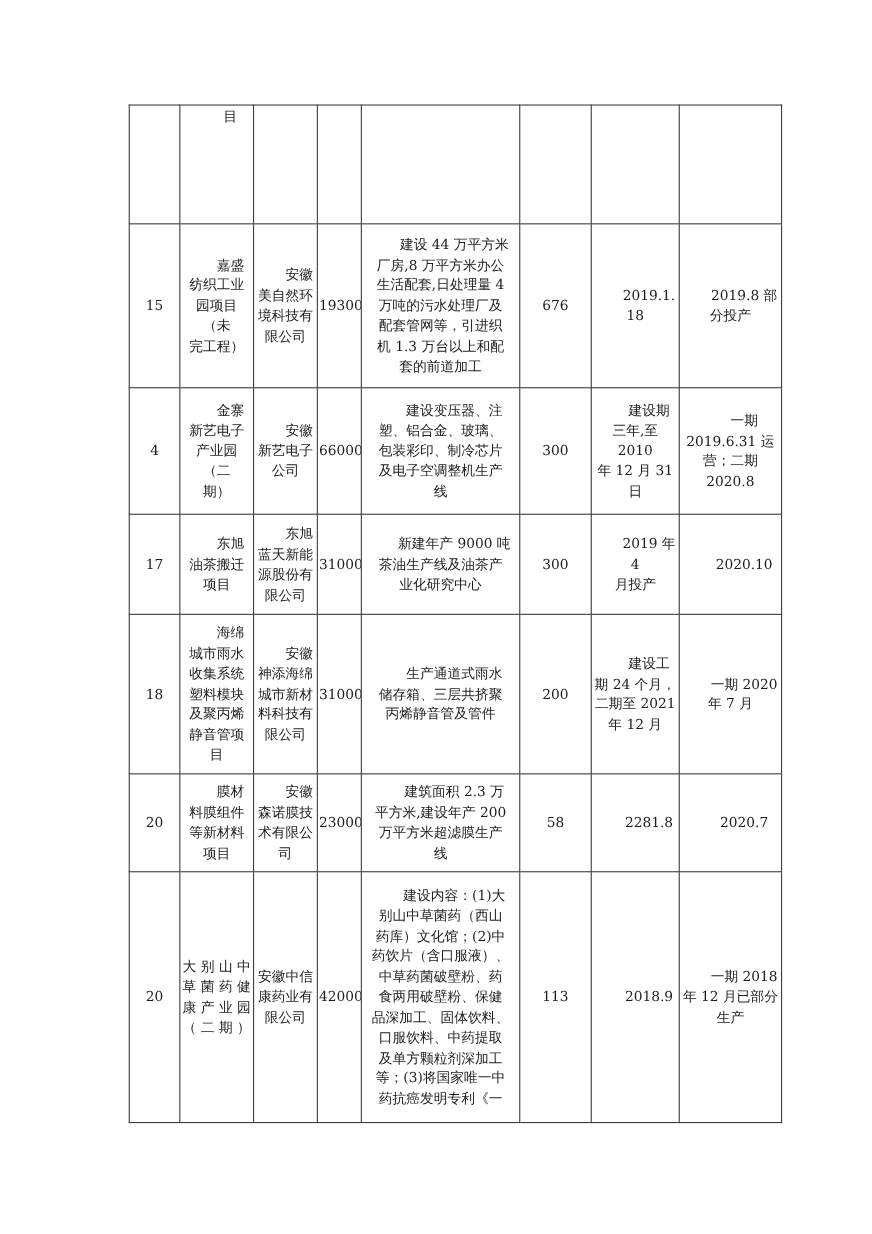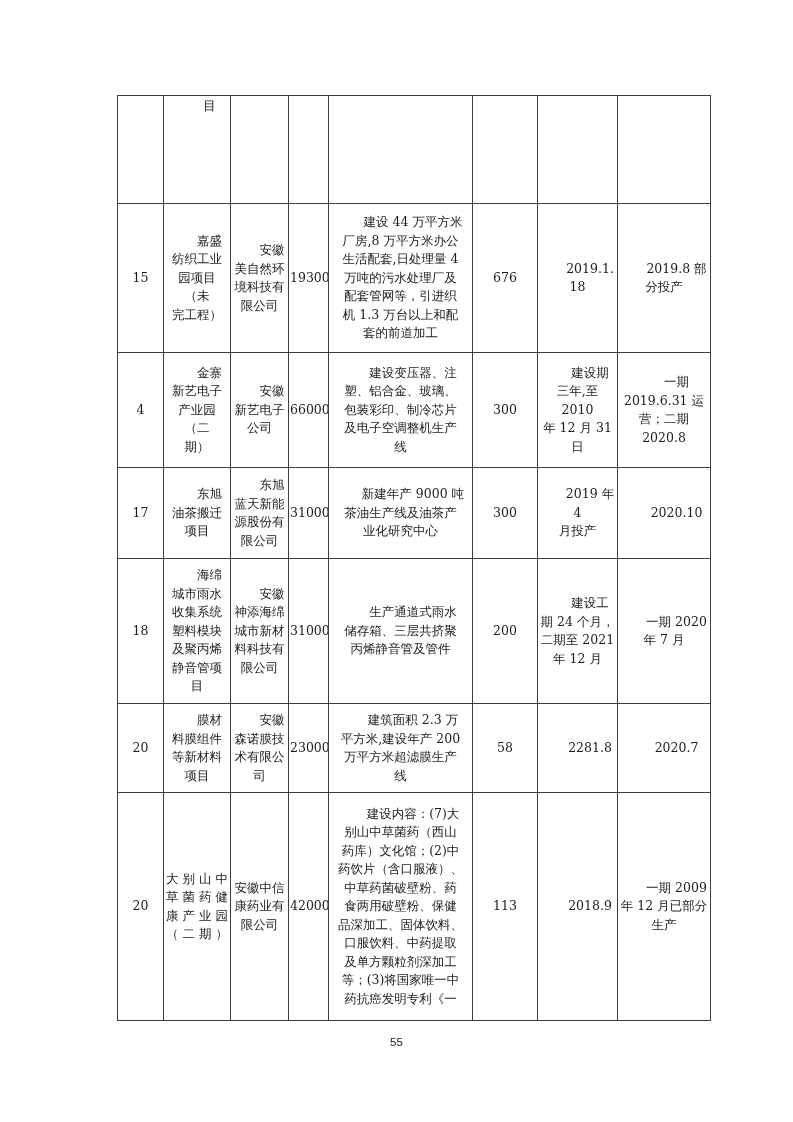--- a/index.html
+++ b/index.html
@@ -202,35 +202,34 @@
         <tr class="last">
           <td class="c0 num">20</td>
           <td class="c1 txt">大别山中
 草菌药健
 康产业园
 （二期）</td>
           <td class="c2 txt">安徽中信
 康药业有
 限公司</td>
           <td class="c3 num">42000</td>
-          <td class="c4 txt">建设内容：(7)大
+          <td class="c4 txt">建设内容：(1)大
 别山中草菌药（西山
 药库）文化馆；(2)中
 药饮片（含口服液）、
 中草药菌破壁粉、药
 食两用破壁粉、保健
 品深加工、固体饮料、
 口服饮料、中药提取
 及单方颗粒剂深加工
 等；(3)将国家唯一中
 药抗癌发明专利《一</td>
           <td class="c5 num">113</td>
           <td class="c6 txt">2018.9</td>
-          <td class="c7 txt">一期 2009
+          <td class="c7 txt">一期 2018
 年 12 月已部分
 生产</td>
         </tr>
       </tbody>
   </table>
 
-  <div class="page-number">55</div>
 
 </div>
 
 </body></html>

